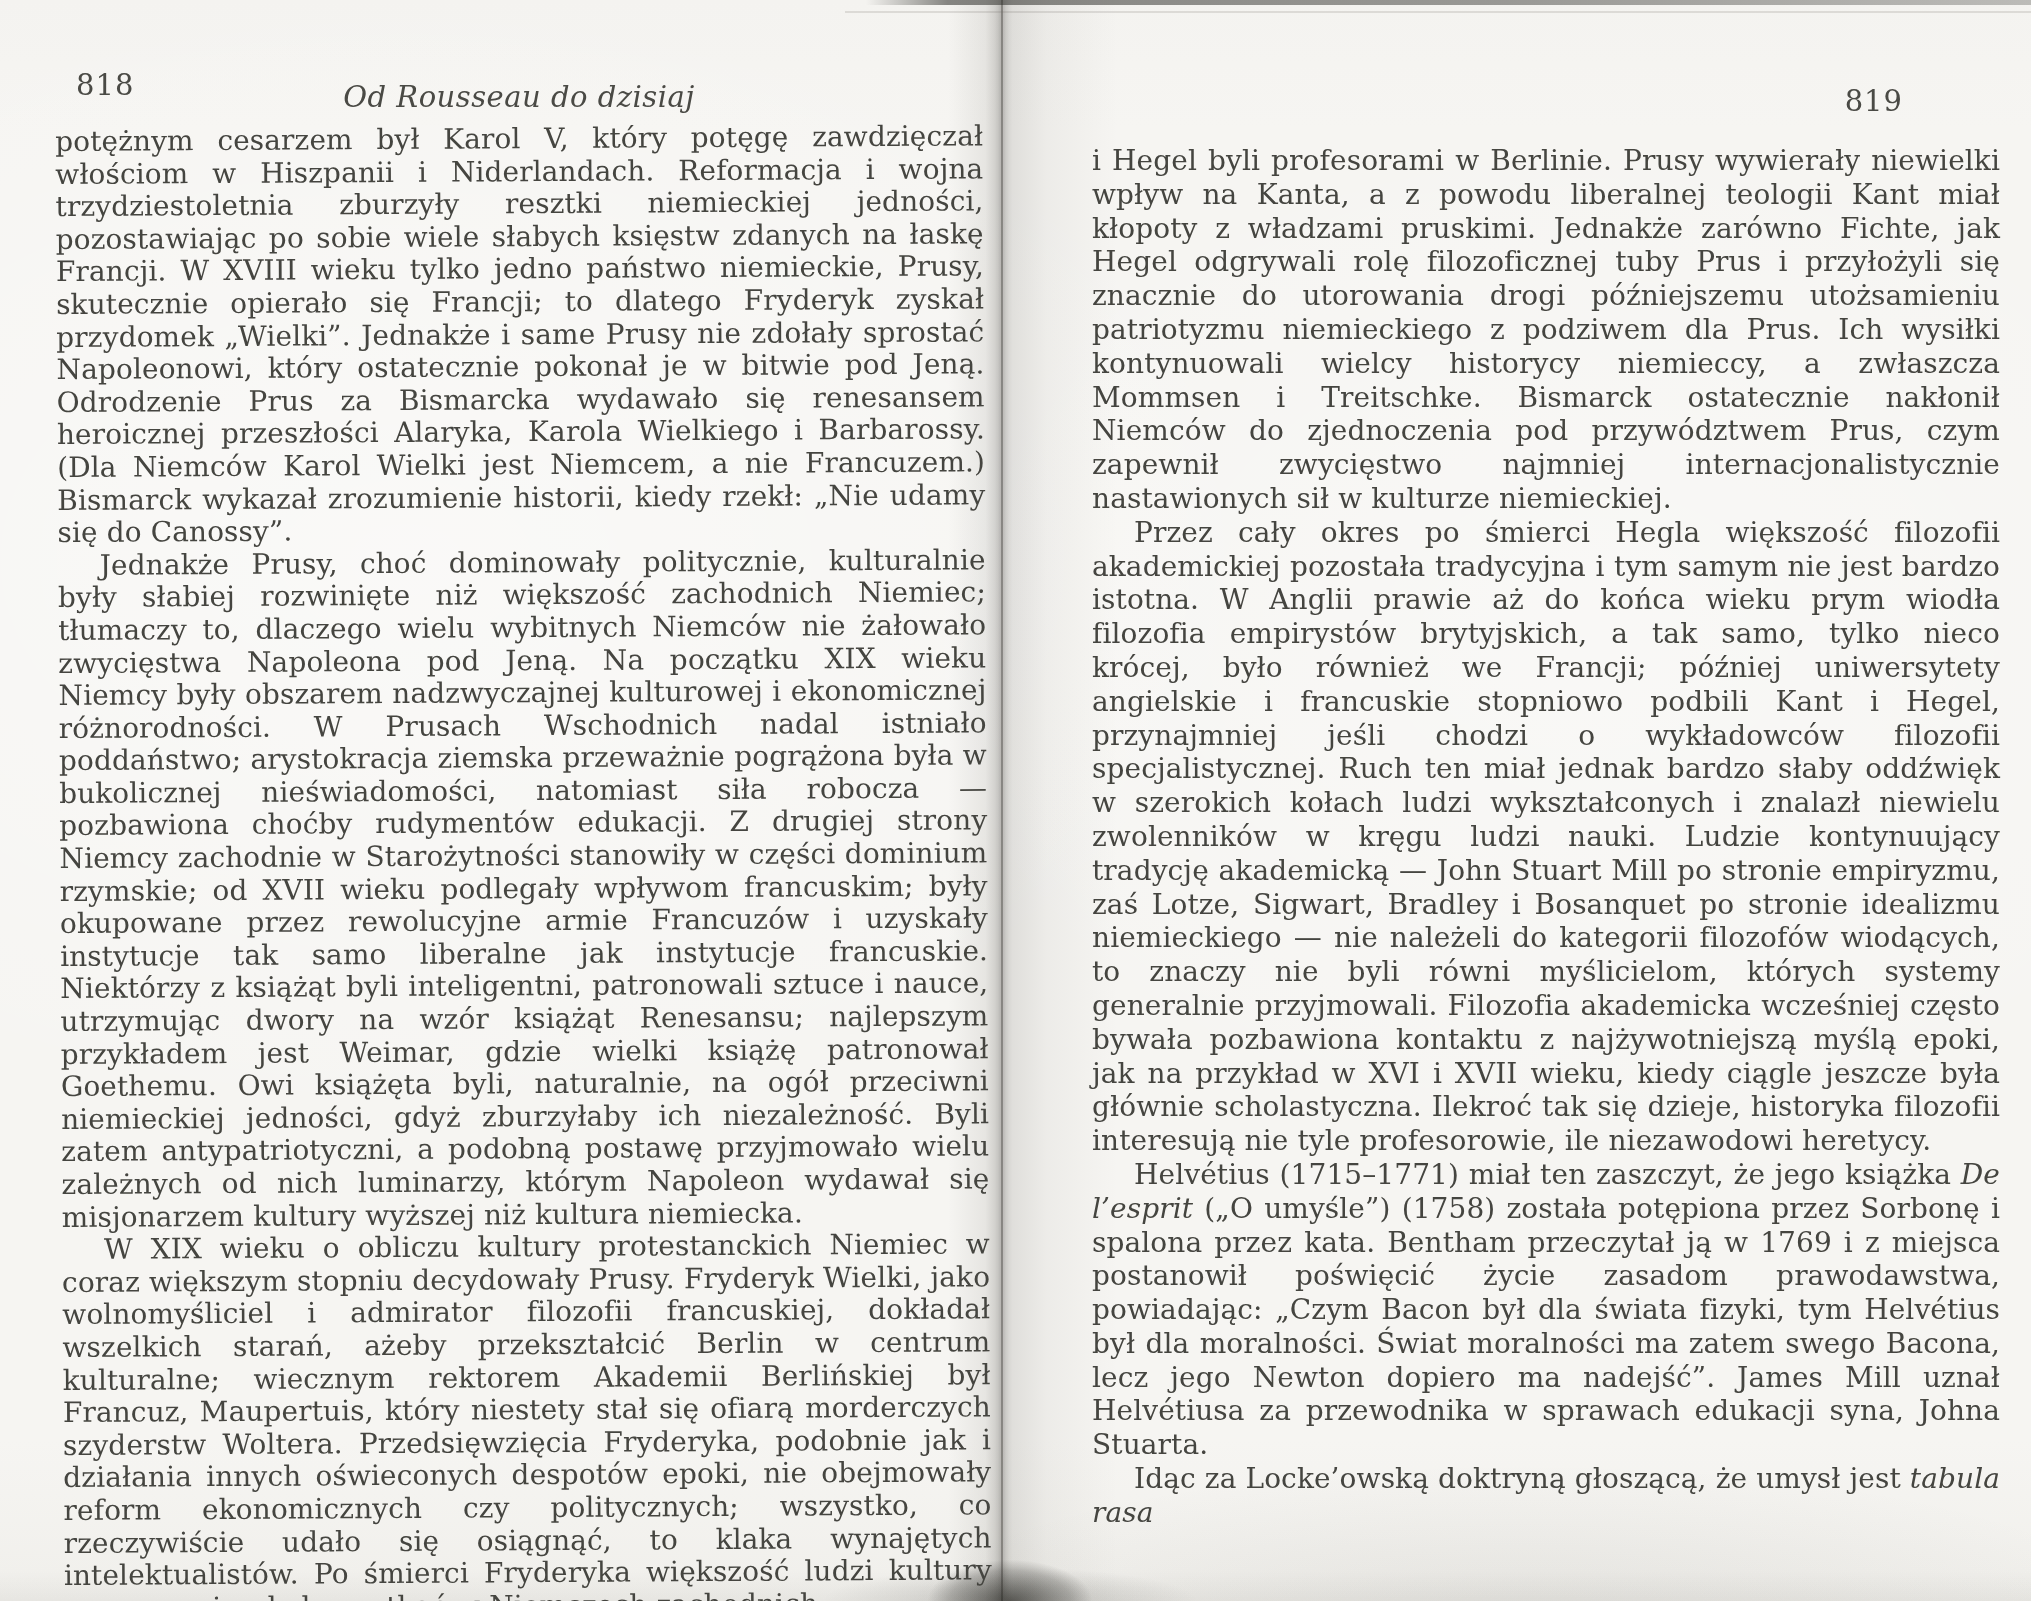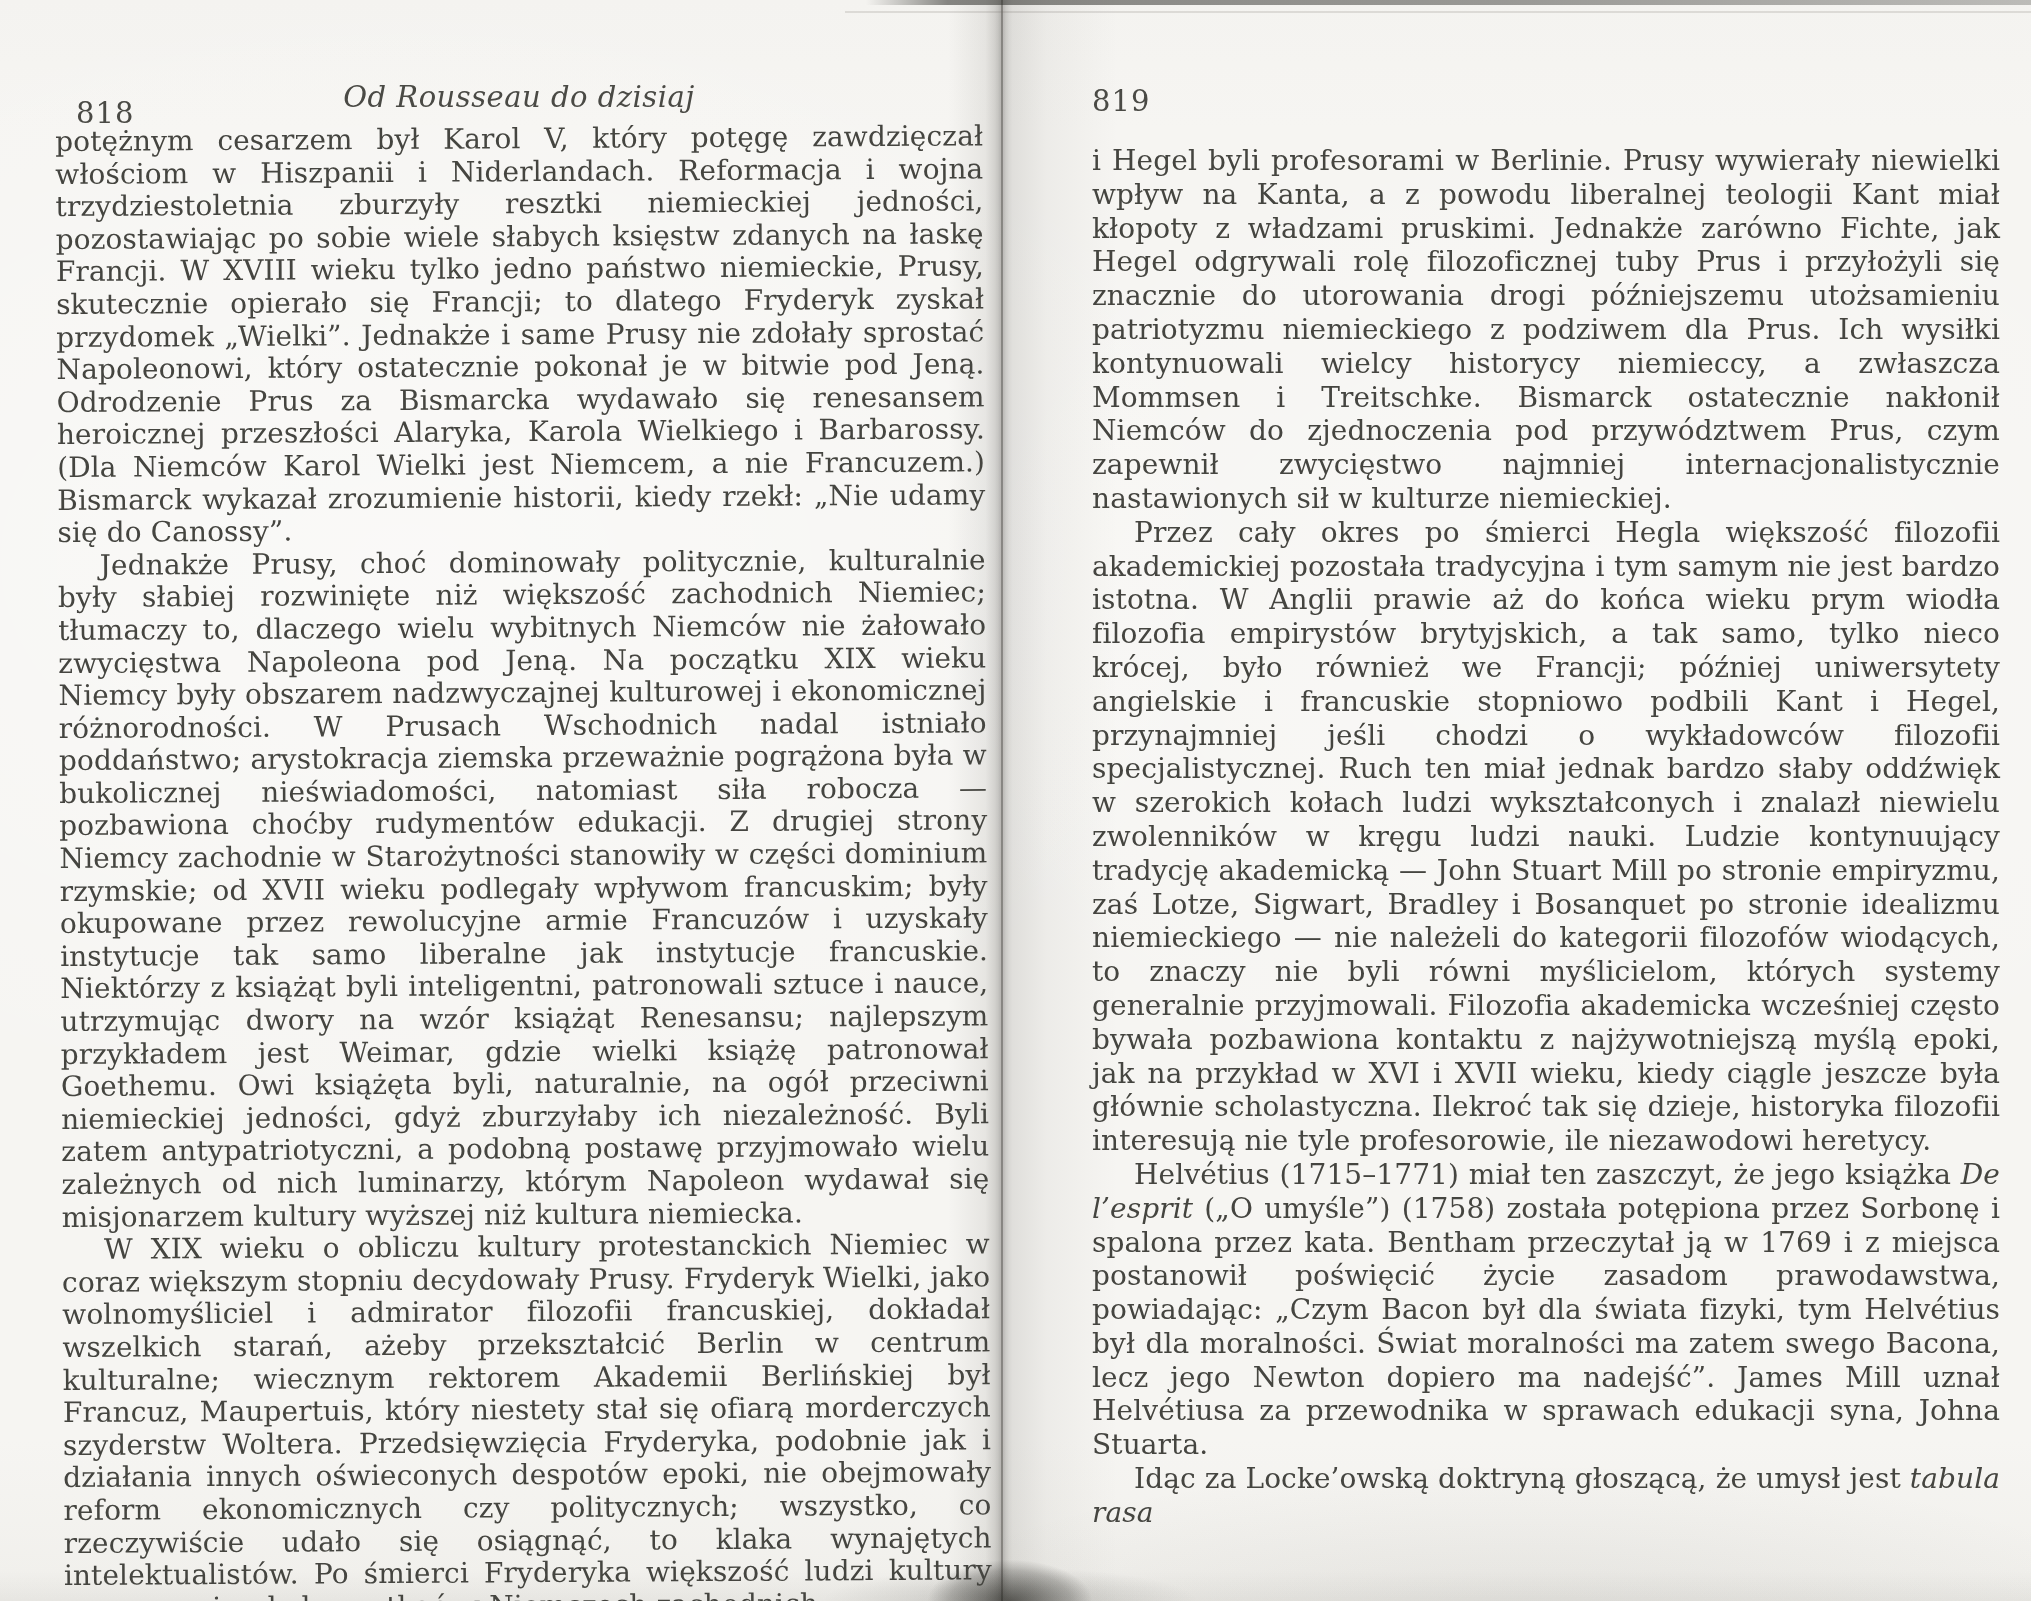--- a/index.html
+++ b/index.html
@@ -52,22 +52,22 @@
     background:
       radial-gradient(ellipse 110px 55px at 50% 100%, rgba(28,28,24,0.60), rgba(28,28,24,0.22) 55%, rgba(28,28,24,0) 75%),
       radial-gradient(ellipse 250px 45px at 50% 100%, rgba(28,28,24,0.18), rgba(28,28,24,0) 75%);
   }
   .bottom-edge-shade {
     position: absolute; left: 0; bottom: 0; width: 100%; height: 30px;
     background: linear-gradient(180deg, rgba(60,58,52,0) 0%, rgba(60,58,52,0.05) 100%);
   }
   
   .pagenum { position: absolute; font-size: 29px; letter-spacing: 1px; color: #4a4a45; }
-  .pagenum-left { left: 76px; top: 96px; text-align: right; }
-  .pagenum-right { left: 1092px; top: 84px; width: 851px; }
+  .pagenum-left { left: 76px; top: 68px; text-align: right; }
+  .pagenum-right { left: 1052px; top: 84px; width: 851px; text-align: right; }
   .running-head {
     position: absolute; font-style: italic; font-size: 29px; color: #4a4a45;
     text-align: center; letter-spacing: 0.5px;
   }
   .running-head-left { left: 55px; top: 80px; width: 928px; }
   .running-head-right { left: 1092px; top: 86px; width: 908px; }
   
   .page-body {
     position: absolute;
     text-align: justify;

